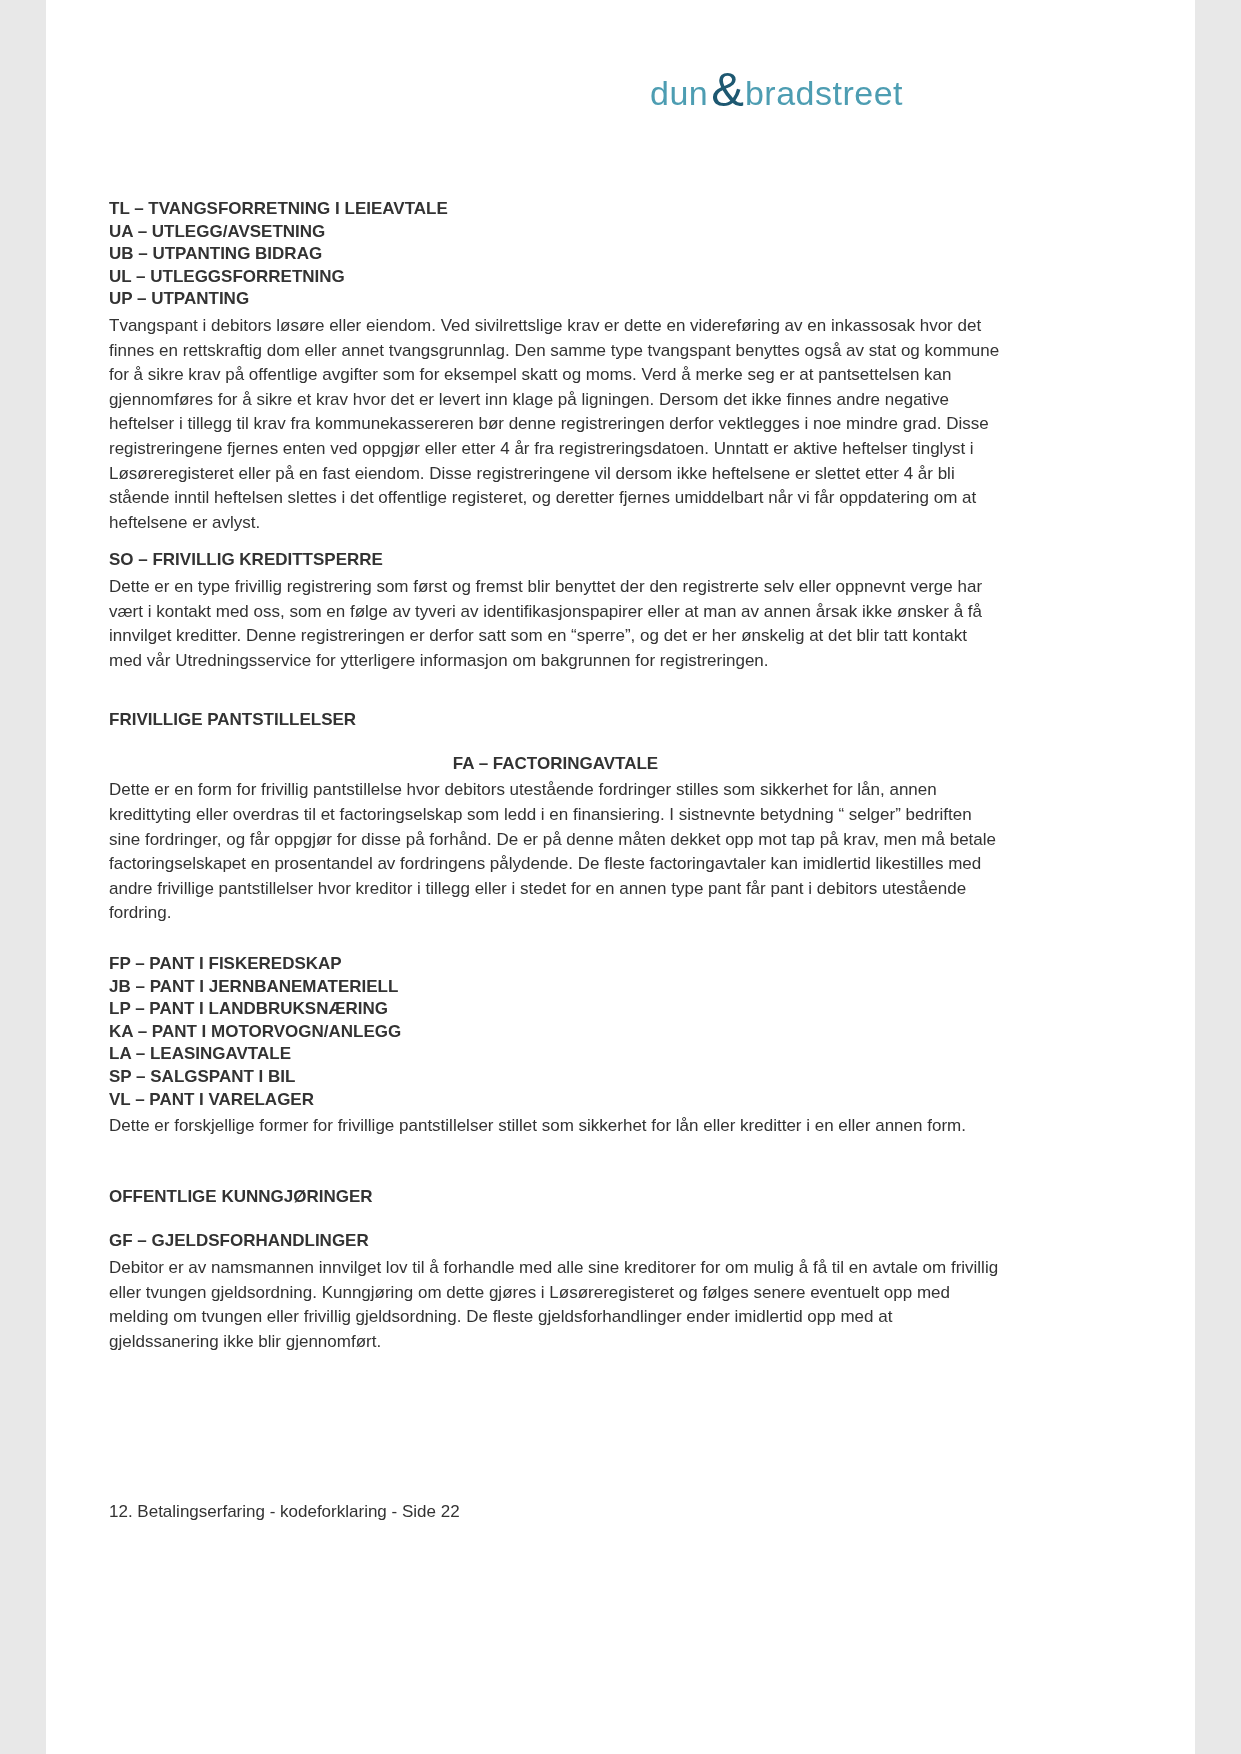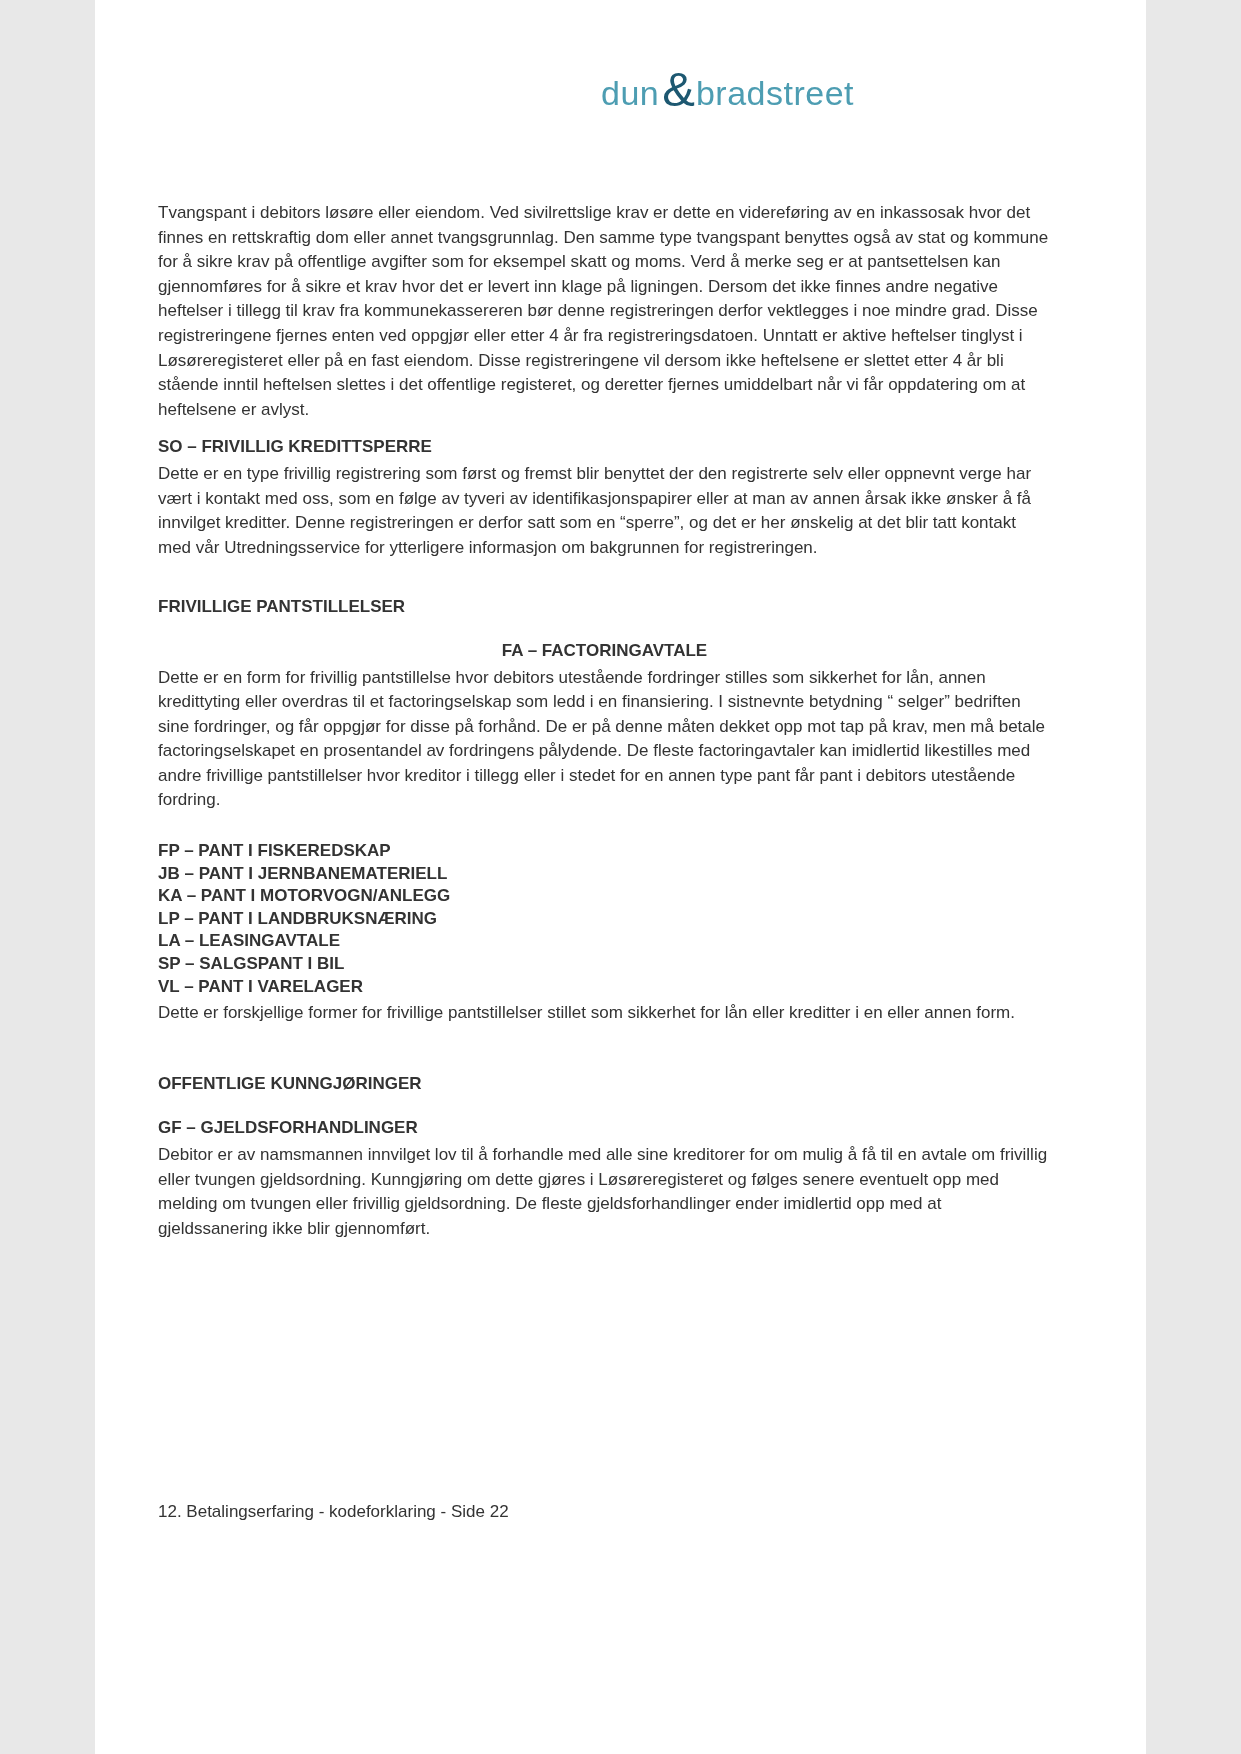--- a/index.html
+++ b/index.html
@@ -1,19 +1,19 @@
 <!DOCTYPE html>
 <html><head>
 <meta charset="utf-8">
 <style>
   * { box-sizing: border-box; }
   html, body { margin: 0; padding: 0; background: #e8e8e8; }
   .page {
     position: relative;
-    width: 1051px;
+    width: 1149px;
     height: 1754px;
     margin: 0 auto;
     background: #ffffff;
     font-family: "Liberation Sans", "DejaVu Sans", sans-serif;
     color: #333333;
     overflow: hidden;
   }
 
   
   .logo {
@@ -92,35 +92,42 @@
 <div class="page">
 
   <div class="logo">
     <span class="logo-word">dun</span>
     <span class="logo-amp">&amp;</span>
     <span class="logo-word">bradstreet</span>
   </div>
 
   <main class="content">
 
+    <div class="code-list">
+      <h3>TL – TVANGSFORRETNING I LEIEAVTALE</h3>
+      <h3>UA – UTLEGG/AVSETNING</h3>
+      <h3>UB – UTPANTING BIDRAG</h3>
+      <h3>UL – UTLEGGSFORRETNING</h3>
+      <h3>UP – UTPANTING</h3>
+    </div>
     <p class="body-text">Tvangspant i debitors løsøre eller eiendom. Ved sivilrettslige krav er dette en videreføring av en inkassosak hvor det finnes en rettskraftig dom eller annet tvangsgrunnlag. Den samme type tvangspant benyttes også av stat og kommune for å sikre krav på offentlige avgifter som for eksempel skatt og moms. Verd å merke seg er at pantsettelsen kan gjennomføres for å sikre et krav hvor det er levert inn klage på ligningen. Dersom det ikke finnes andre negative heftelser i tillegg til krav fra kommunekassereren bør denne registreringen derfor vektlegges i noe mindre grad. Disse registreringene fjernes enten ved oppgjør eller etter 4 år fra registreringsdatoen. Unntatt er aktive heftelser tinglyst i Løsøreregisteret eller på en fast eiendom. Disse registreringene vil dersom ikke heftelsene er slettet etter 4 år bli stående inntil heftelsen slettes i det offentlige registeret, og deretter fjernes umiddelbart når vi får oppdatering om at heftelsene er avlyst.</p>
 
     <h3 class="code-heading mt-so">SO – FRIVILLIG KREDITTSPERRE</h3>
     <p class="body-text">Dette er en type frivillig registrering som først og fremst blir benyttet der den registrerte selv eller oppnevnt verge har vært i kontakt med oss, som en følge av tyveri av identifikasjonspapirer eller at man av annen årsak ikke ønsker å få innvilget kreditter. Denne registreringen er derfor satt som en “sperre”, og det er her ønskelig at det blir tatt kontakt med vår Utredningsservice for ytterligere informasjon om bakgrunnen for registreringen.</p>
 
     <h2 class="section-title mt-frivillige">FRIVILLIGE PANTSTILLELSER</h2>
 
     <h3 class="code-heading mt-fa">FA – FACTORINGAVTALE</h3>
     <p class="body-text">Dette er en form for frivillig pantstillelse hvor debitors utestående fordringer stilles som sikkerhet for lån, annen kredittyting eller overdras til et factoringselskap som ledd i en finansiering. I sistnevnte betydning “ selger” bedriften sine fordringer, og får oppgjør for disse på forhånd. De er på denne måten dekket opp mot tap på krav, men må betale factoringselskapet en prosentandel av fordringens pålydende. De fleste factoringavtaler kan imidlertid likestilles med andre frivillige pantstillelser hvor kreditor i tillegg eller i stedet for en annen type pant får pant i debitors utestående fordring.</p>
 
     <div class="code-list mt-pant">
       <h3>FP – PANT I FISKEREDSKAP</h3>
       <h3>JB – PANT I JERNBANEMATERIELL</h3>
+      <h3>LP – PANT I LANDBRUKSNÆRING</h3>
       <h3>KA – PANT I MOTORVOGN/ANLEGG</h3>
-      <h3>LP – PANT I LANDBRUKSNÆRING</h3>
       <h3>LA – LEASINGAVTALE</h3>
       <h3>SP – SALGSPANT I BIL</h3>
       <h3>VL – PANT I VARELAGER</h3>
     </div>
     <p class="body-text">Dette er forskjellige former for frivillige pantstillelser stillet som sikkerhet for lån eller kreditter i en eller annen form.</p>
 
     <h2 class="section-title mt-offentlige">OFFENTLIGE KUNNGJØRINGER</h2>
 
     <h3 class="code-heading mt-gf">GF – GJELDSFORHANDLINGER</h3>
     <p class="body-text">Debitor er av namsmannen innvilget lov til å forhandle med alle sine kreditorer for om mulig å få til en avtale om frivillig eller tvungen gjeldsordning. Kunngjøring om dette gjøres i Løsøreregisteret og følges senere eventuelt opp med melding om tvungen eller frivillig gjeldsordning. De fleste gjeldsforhandlinger ender imidlertid opp med at gjeldssanering ikke blir gjennomført.</p>

